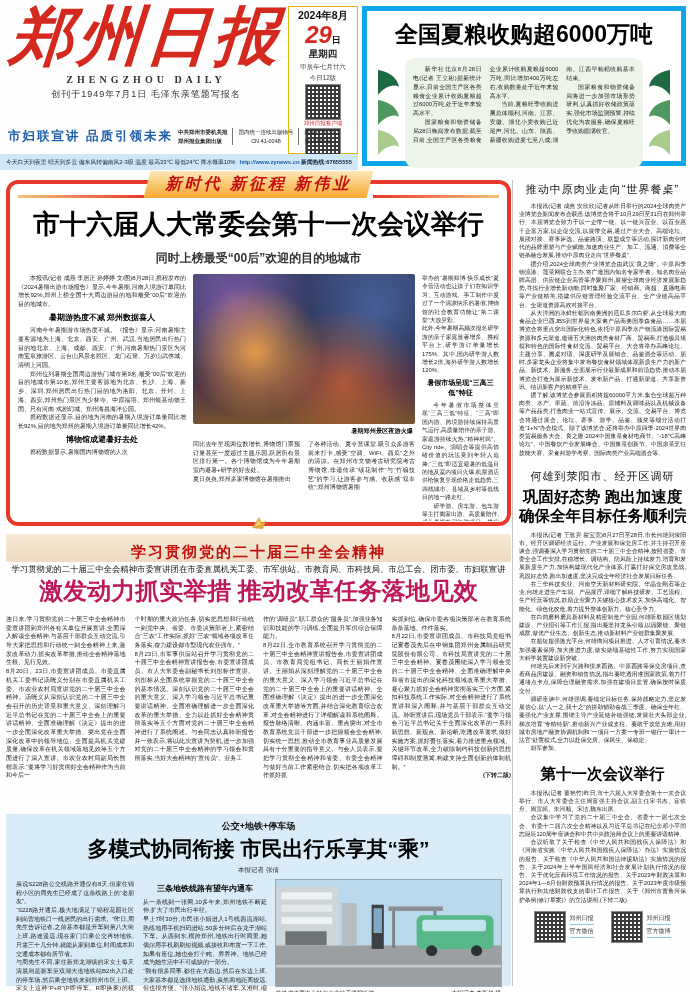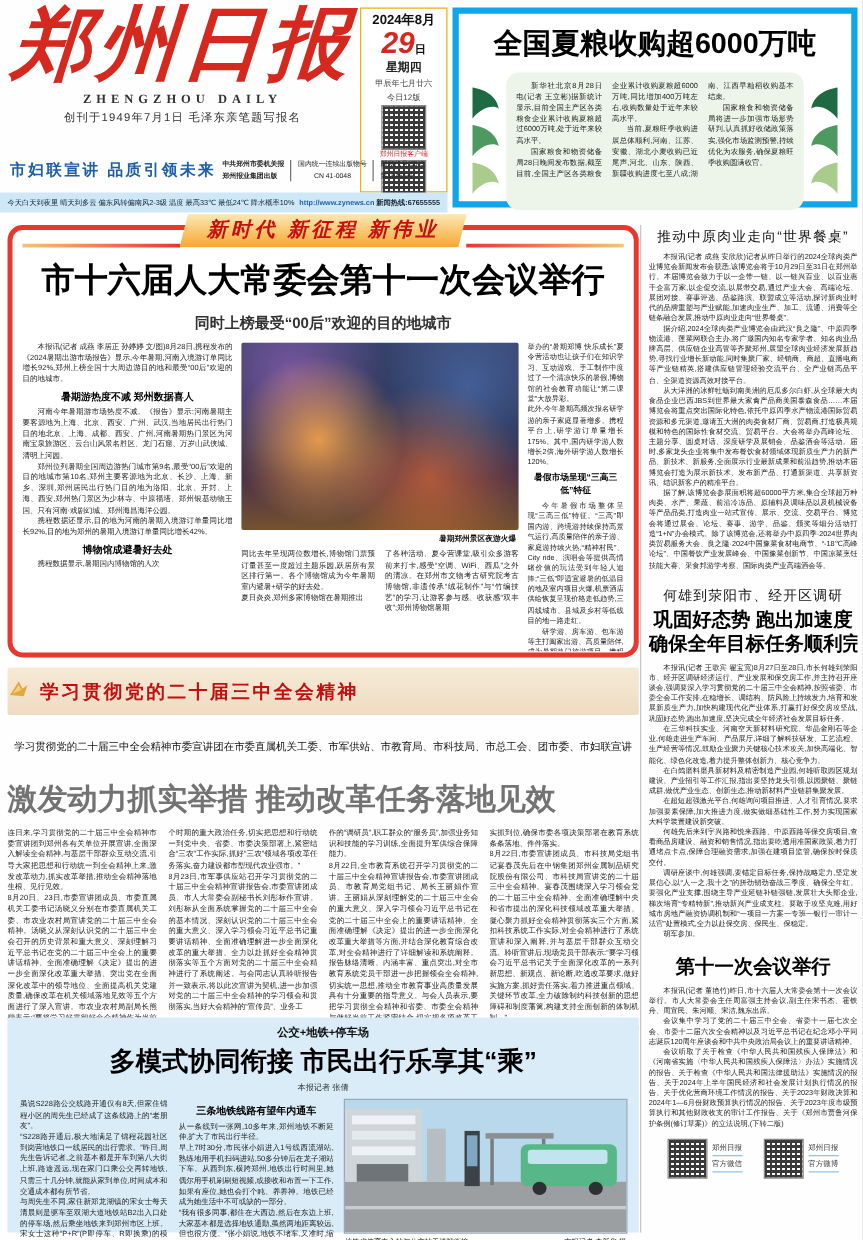--- a/index.html
+++ b/index.html
@@ -72,25 +72,25 @@
         radial-gradient(circle at 18% 18%,rgba(190,110,220,.5),transparent 35%),
         radial-gradient(circle at 82% 24%,rgba(90,140,220,.45),transparent 35%),
         linear-gradient(180deg,#37426a 0%,#2b3152 45%,#4c3248 72%,#74522f 100%);}
   .photo-caption{font-size:6.2px;font-weight:bold;text-align:right;margin:3px 2px 4px 0;color:#111;}
   .f-minicols{display:flex;gap:8px;flex:1;}
   .f-minicols .jcol{flex:1;}
   .f-right{flex:1;font-size:5.8px;}
   .f-right .subhead{font-size:7px;}
   
   .study{position:absolute;left:6px;top:534px;width:505px;height:274px;box-sizing:border-box;}
-  .study-banner{height:38px;background:linear-gradient(180deg,#f6ead6,#eedcc2);display:flex;align-items:center;
-                justify-content:flex-start;gap:8px;border-radius:2px;}
+  .study-banner{height:28px;background:linear-gradient(180deg,#f6ead6,#eedcc2);display:flex;align-items:center;
+                justify-content:flex-end;gap:8px;border-radius:2px;flex-direction:column;}
   .study-banner-title{font-size:15px;font-weight:900;color:#c40f0f;letter-spacing:2px;}
-  .study-kicker{font-size:8.4px;text-align:center;margin-top:20px;color:#111;}
-  .study-headline{font-size:24px;font-weight:900;text-align:left;margin-top:20px;color:#737373;white-space:nowrap;}
+  .study-kicker{font-size:8.4px;text-align:center;margin-top:2px;color:#111;}
+  .study-headline{font-size:24px;font-weight:900;text-align:center;margin-top:0;color:#be185d;white-space:nowrap;}
   .study-cols{display:flex;gap:9px;margin-top:8px;height:168px;}
   .study-cols .jcol{flex:1;}
   .jump{text-align:right;font-weight:bold;font-size:6px;}
   
   .transit{position:absolute;left:6px;top:814px;width:505px;height:172px;background:#d9ecf8;
            box-sizing:border-box;padding:6px 10px;}
   .transit-kicker{font-size:9px;text-align:center;font-weight:bold;color:#111;}
   .transit-headline{font-size:21px;font-weight:900;text-align:center;margin-top:2px;color:#000;white-space:nowrap;}
   .transit-byline{font-size:6.5px;text-align:center;margin-top:3px;color:#333;}
   .transit-body{display:flex;gap:9px;margin-top:5px;height:118px;}

